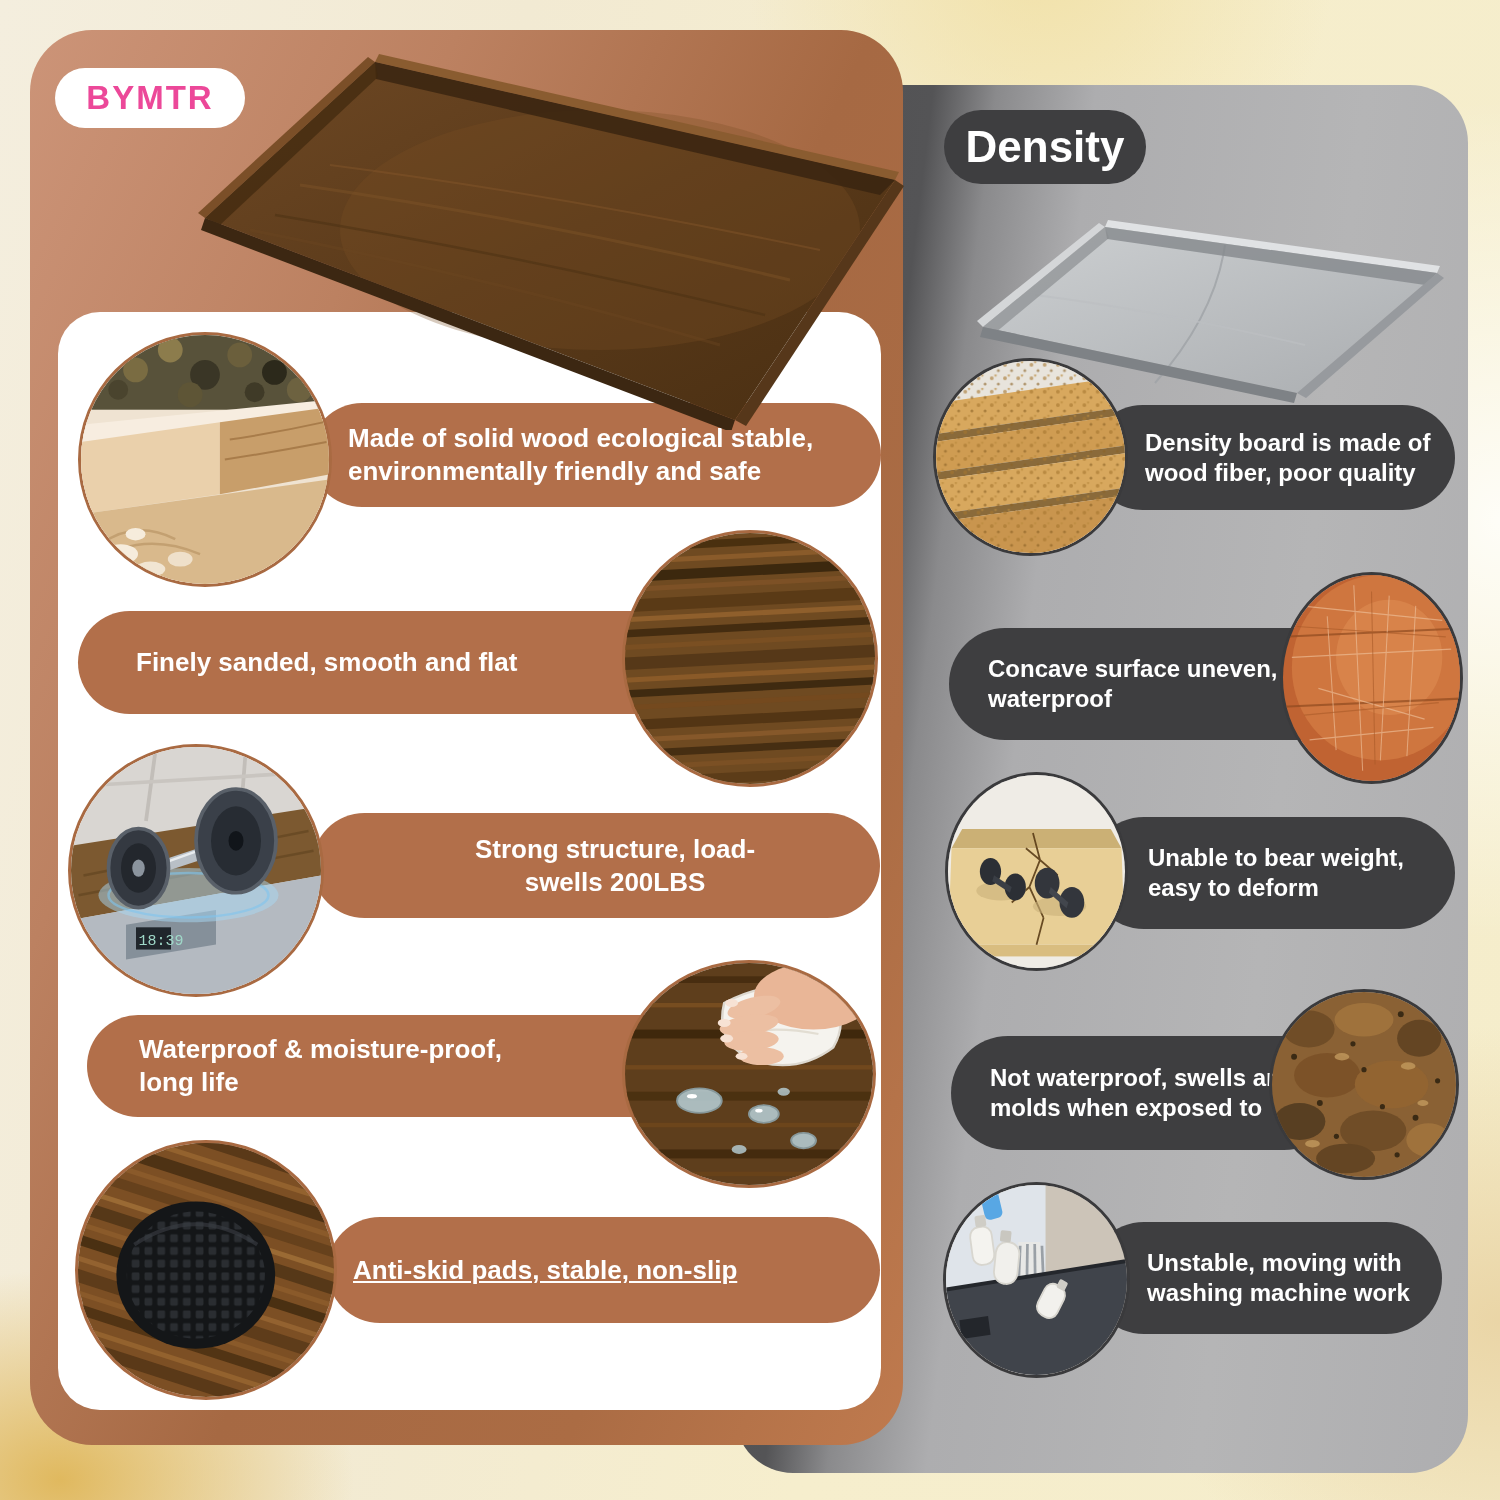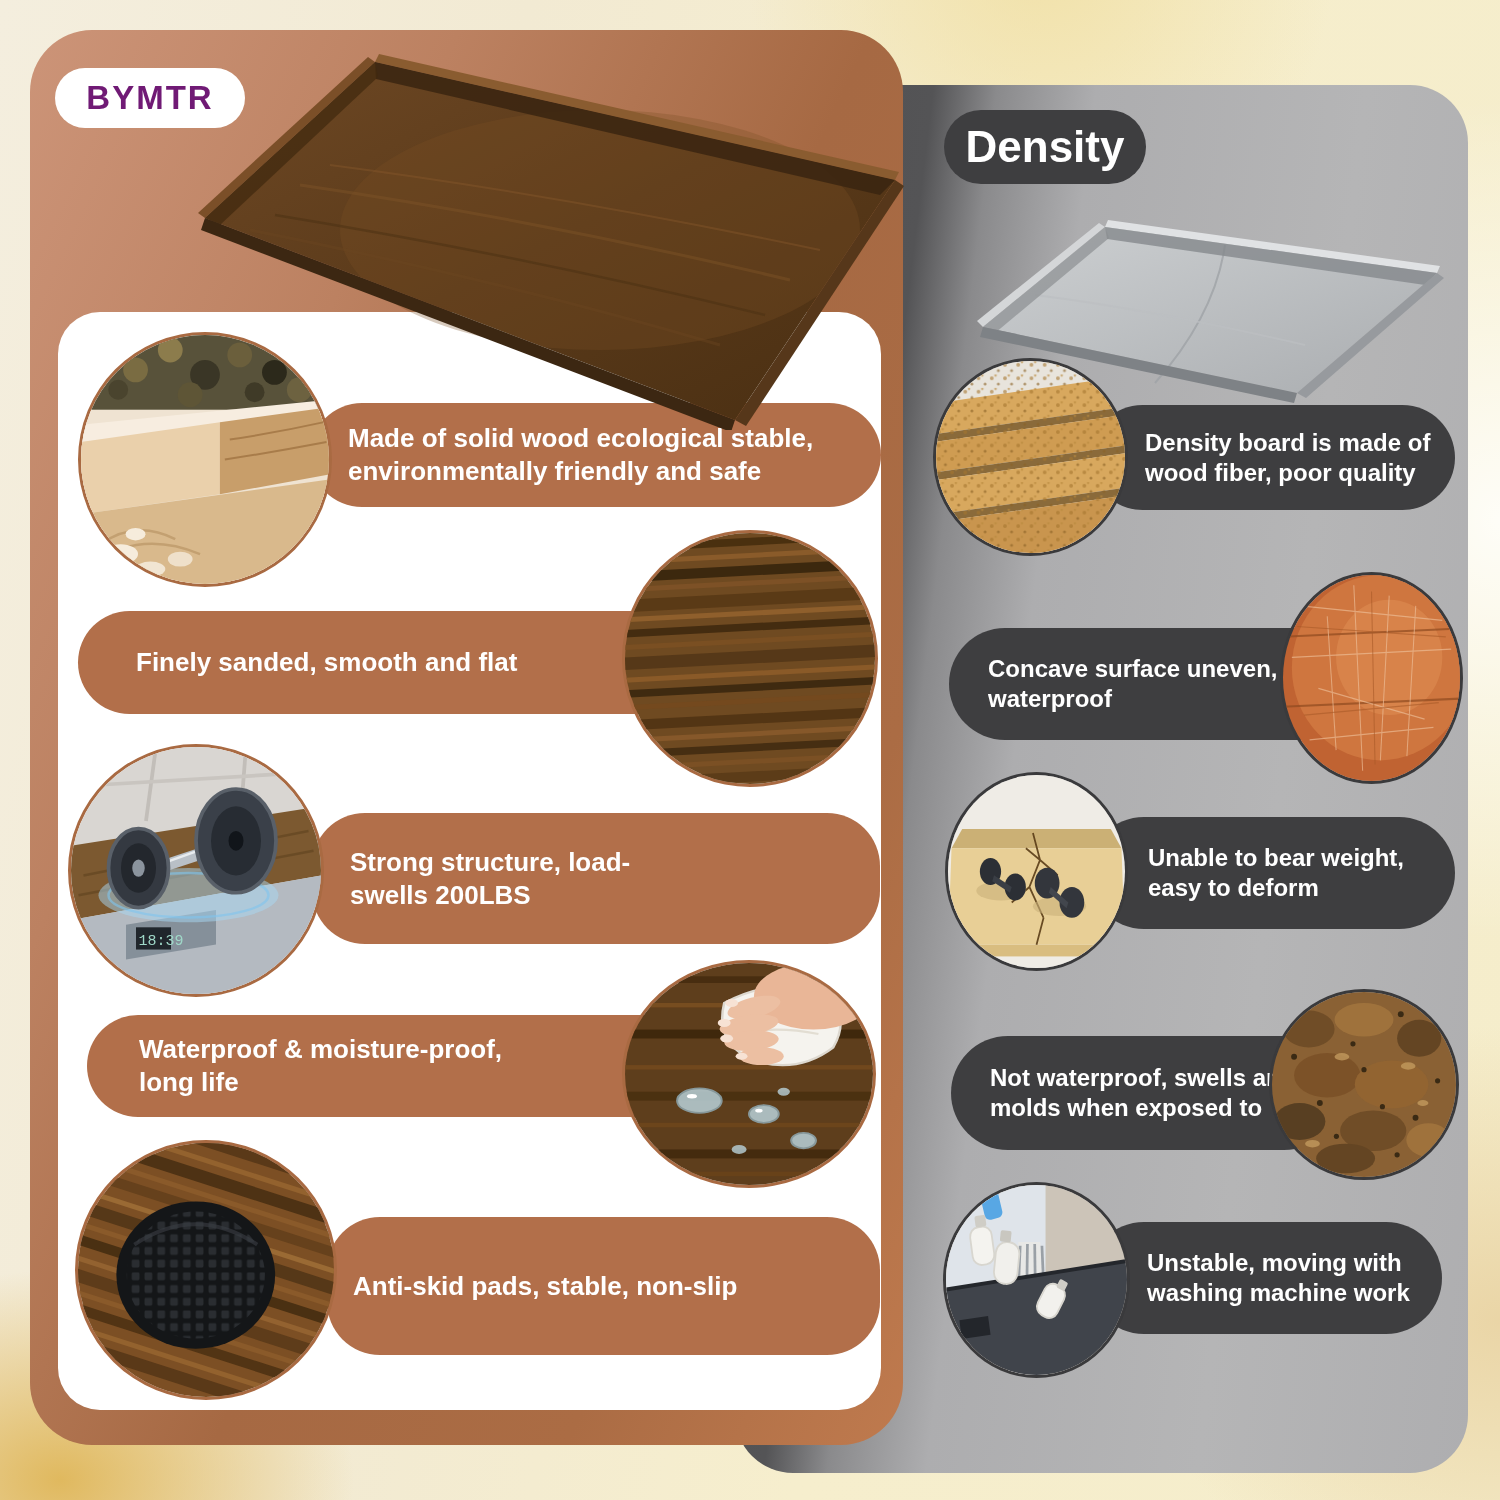--- a/index.html
+++ b/index.html
@@ -25,43 +25,43 @@
     background:linear-gradient(115deg,#cc9478 0%,#bc8161 28%,#a66943 55%,#ab6c44 78%,#bf7a4e 100%);
   }
   .panel-white{
     left:58px;top:312px;width:823px;height:1098px;border-radius:42px;background:#ffffff;z-index:4;
   }
 
   
   .brand-pill{
     left:55px;top:68px;width:190px;height:60px;border-radius:30px;background:#ffffff;z-index:8;
     display:flex;align-items:center;justify-content:center;
-    color:#701a75;font-size:33px;font-weight:700;letter-spacing:2px;
+    color:#ec4899;font-size:33px;font-weight:700;letter-spacing:2px;
   }
   .others-pill{
     left:944px;top:110px;width:202px;height:74px;border-radius:37px;background:#3e3e40;z-index:2;
     display:flex;align-items:center;justify-content:center;
     color:#ffffff;font-size:44px;font-weight:700;
   }
 
   
   .tray-left{left:180px;top:45px;width:730px;height:385px;z-index:7;}
   .tray-right{left:975px;top:215px;width:480px;height:190px;z-index:2;}
 
   
   .pill{display:flex;flex-direction:column;justify-content:center;box-sizing:border-box;}
   .pill span{display:block;}
   .pill-l{background:#b26f4a;color:#fff;font-weight:700;font-size:26px;line-height:33px;z-index:5;}
   .pill-r{background:#3e3e40;color:#fff;font-weight:700;font-size:24px;line-height:30px;z-index:2;}
 
   .pL1{left:310px;top:403px;width:571px;height:104px;border-radius:52px;padding-left:38px;}
   .pL2{left:78px;top:611px;width:684px;height:103px;border-radius:52px;padding-left:58px;}
-  .pL3{left:312px;top:813px;width:568px;height:131px;border-radius:53px;padding-left:38px;}
+  .pL3{left:312px;top:813px;width:568px;height:105px;border-radius:53px;padding-left:38px;align-items:center;}
   .pL4{left:87px;top:1015px;width:613px;height:102px;border-radius:51px;padding-left:52px;}
-  .pL5{left:327px;top:1217px;width:553px;height:138px;border-radius:53px;padding-left:26px;}
+  .pL5{left:327px;top:1217px;width:553px;height:106px;border-radius:53px;padding-left:26px;text-decoration:underline;}
 
   .pR1{left:1090px;top:405px;width:365px;height:105px;border-radius:53px;padding-left:55px;}
   .pR2{left:949px;top:628px;width:442px;height:112px;border-radius:56px;padding-left:39px;}
   .pR3{left:1088px;top:817px;width:367px;height:112px;border-radius:56px;padding-left:60px;}
   .pR4{left:951px;top:1036px;width:390px;height:114px;border-radius:57px;padding-left:39px;}
   .pR5{left:1088px;top:1222px;width:354px;height:112px;border-radius:56px;padding-left:59px;}
 
   
   .circ{border-radius:50%;overflow:hidden;box-sizing:border-box;}
   .circ svg{display:block;width:100%;height:100%;}

